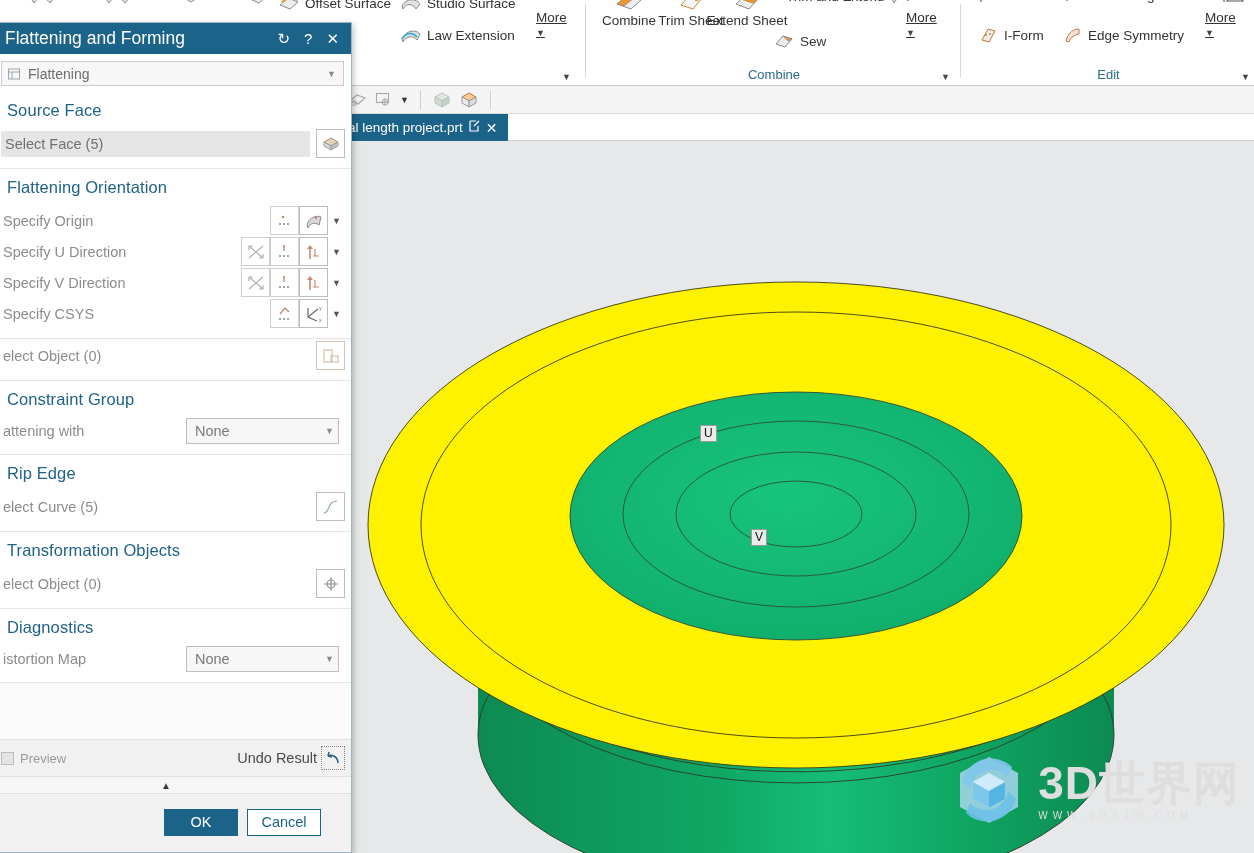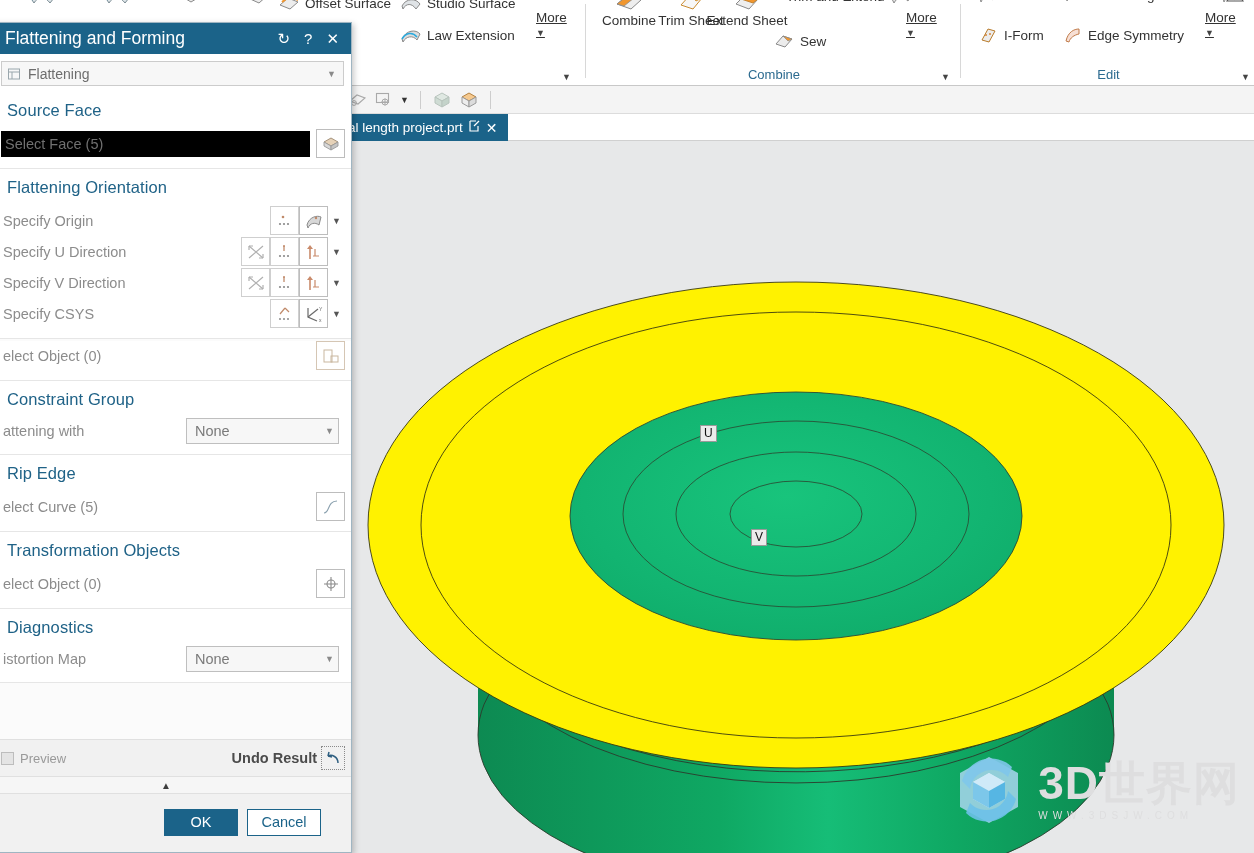--- a/index.html
+++ b/index.html
@@ -112,21 +112,21 @@
   .typebox .tcaret { margin-left: auto; font-size: 9px; color: #8a8a8a; padding-right: 3px; }
 
   .dlg-body { flex: 1 1 auto; overflow: hidden; background: #fbfbfb; }
   .sect { background: #fff; border-bottom: 1px solid #e6e6e6; padding: 0 6px 8px 20px; }
   .sect-h {
     font-size: 16.5px; color: #1f6287; padding: 9px 0 7px 6px; letter-spacing: .1px;
   }
   .row { position: relative; display: flex; align-items: center; min-height: 26px; margin: 2px 0; }
   .row .rlabel { font-size: 14.5px; color: #8c8c8c; white-space: nowrap; padding-left: 2px; }
   .sel-row {
-    background: #000000; height: 26px; flex: 1 1 auto; display: flex; align-items: center;
+    background: #e5e5e5; height: 26px; flex: 1 1 auto; display: flex; align-items: center;
     padding-left: 2px; margin-right: 6px;
   }
   .sel-row .rlabel { color: #707070; }
   .btn-sq {
     width: 29px; height: 29px; border: 1px solid #bdbdbd; background: #fff;
     display: flex; align-items: center; justify-content: center; flex: none;
   }
   .btn-sq.plain { border-color: #cfcfcf; }
   .btn-drop {
     width: 17px; height: 29px; display: flex; align-items: center; justify-content: center;
@@ -141,21 +141,21 @@
   .combo .ccaret { margin-left: auto; font-size: 9px; color: #8a8a8a; }
 
   .preview-bar {
     background: #f1f1f1; border-top: 1px solid #e0e0e0; border-bottom: 1px solid #e0e0e0;
     display: flex; align-items: center; padding: 6px 6px 6px 20px; flex: none;
   }
   .preview-bar .pv-chk {
     width: 13px; height: 13px; border: 1px solid #bdbdbd; background: #e4e4e4; margin-right: 6px; flex: none;
   }
   .preview-bar .pv-label { font-size: 13px; color: #9a9a9a; }
-  .preview-bar .undo-label { margin-left: auto; font-size: 14.5px; color: #4b4b4b; font-weight: bold; }
+  .preview-bar .undo-label { margin-left: auto; font-size: 14.5px; color: #4b4b4b; }
   .undo-btn {
     width: 24px; height: 24px; border: 1px dotted #8a8a8a; margin-left: 4px;
     display: flex; align-items: center; justify-content: center; flex: none;
   }
   .collapse-bar {
     background: #f6f6f6; height: 17px; flex: none;
     display: flex; align-items: center; justify-content: center;
     border-bottom: 1px solid #e0e0e0;
   }
   .collapse-bar .tri { font-size: 10px; color: #3d3d3d; }

